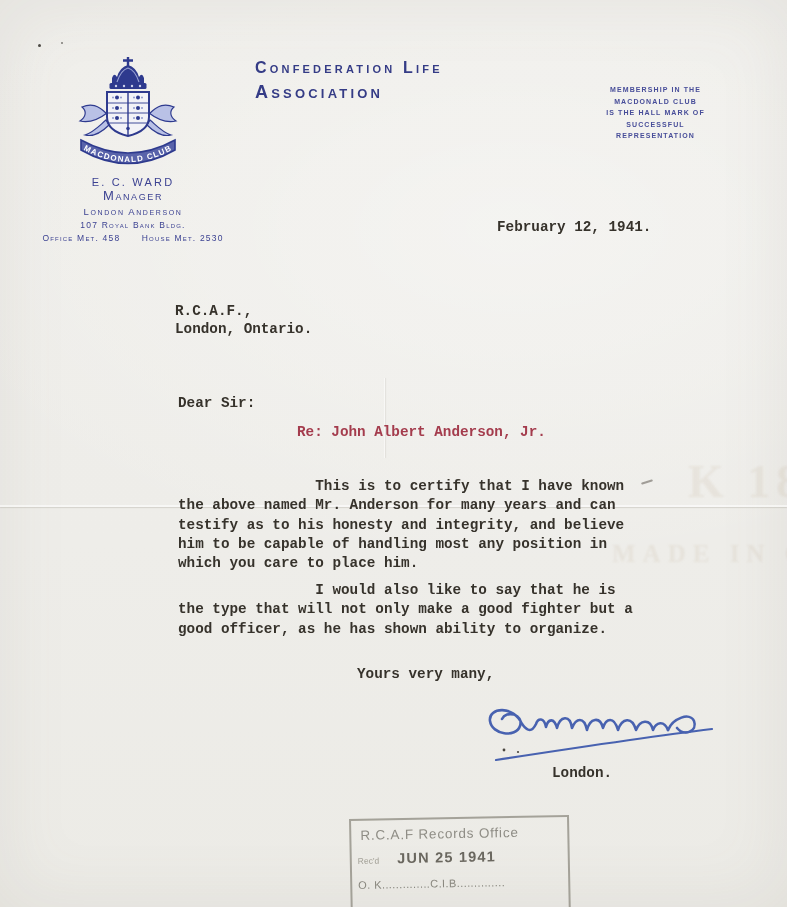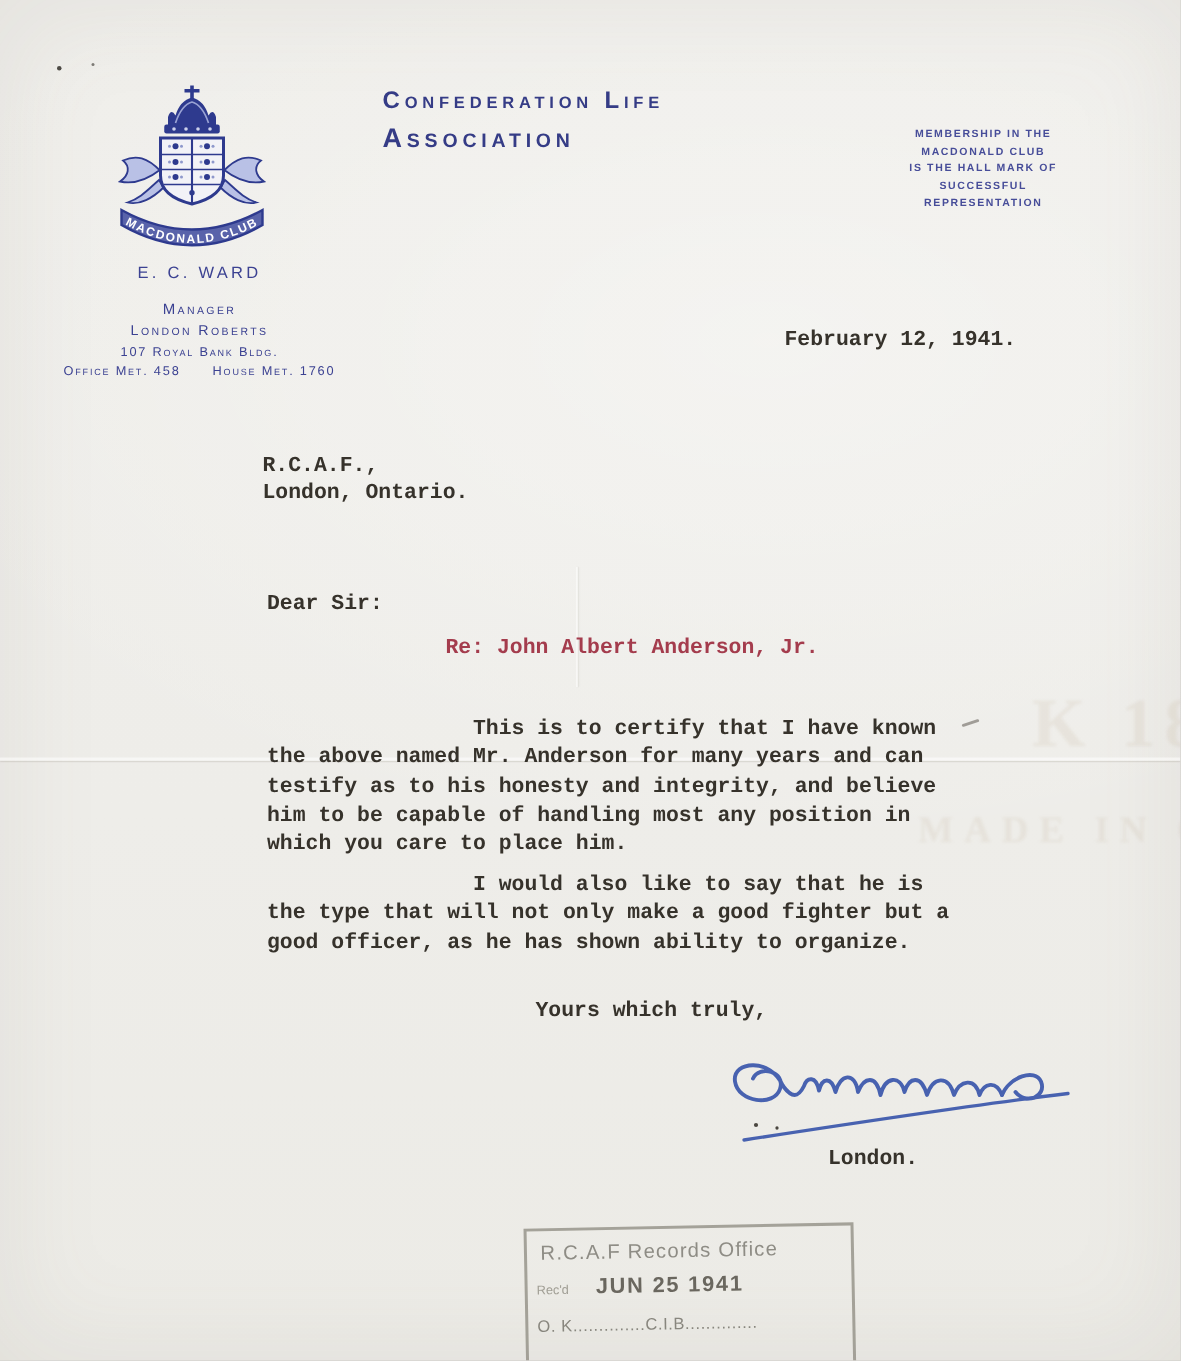--- a/index.html
+++ b/index.html
@@ -12,37 +12,37 @@
     font-family:"Liberation Sans", sans-serif;
     box-shadow: inset 0 0 70px rgba(125,120,108,0.10);
   }
   
   .crest { position:absolute; left:76px; top:56px; width:104px; height:110px; }
   .agent-block {
     position:absolute; left:8px; top:176px; width:250px; text-align:center;
     color:#3c4292; font-weight:400;
   }
   .agent-name     { font-size:11px;  letter-spacing:2.2px; }
-  .agent-title    { font-size:10px; letter-spacing:1.6px; margin-top:13px;  font-variant:small-caps; }
+  .agent-title    { font-size:13px; letter-spacing:1.6px; margin-top:0;  font-variant:small-caps; }
   .agent-division { font-size:9.5px; letter-spacing:1.6px; margin-top:3px;  font-variant:small-caps; }
   .agent-address  { font-size:8.5px; letter-spacing:1.2px; margin-top:3px;  font-variant:small-caps; }
   .agent-phones   { font-size:8.5px; letter-spacing:1.2px; margin-top:3px;  font-variant:small-caps; white-space:pre; }
   .company {
     position:absolute; left:255px; top:59px; width:275px; 
     color:#353c86; font-weight:700; font-variant:small-caps;
   }
   .company-line1 { font-size:16px; letter-spacing:3.2px; }
   .company-line2 { font-size:18px; letter-spacing:3.2px; margin-top:5px; }
   .membership {
     position:absolute; left:573px; top:84px; width:165px; text-align:center;
     color:#474d99; font-weight:700; font-size:7px; letter-spacing:1.1px; line-height:11.5px;
   }
   
   .tw { font-family:"Liberation Mono", monospace; font-weight:700; color:#36322b; font-size:14.3px; }
-  .date       { position:absolute; left:523px; top:219px;font-family:Liberation Mono, monospace; }
+  .date       { position:absolute; left:497px; top:219px;font-family:Liberation Mono, monospace; }
   .recipient  { position:absolute; left:175px; top:303px; line-height:17.5px; }
   .salutation { position:absolute; left:178px; top:395px; }
   .subject    { position:absolute; left:297px; top:424px; color:#a43c4d; }
   .para       { position:absolute; left:178px; white-space:pre; line-height:19.3px; }
   .para1      { top:477px; }
   .para2      { top:581px; }
   .closing    { position:absolute; left:357px; top:666px; }
   .signer     { position:absolute; left:552px; top:765px; }
   .signature  { position:absolute; left:478px; top:690px; width:268px; height:88px; }
   
@@ -145,23 +145,23 @@
         </defs>
       <text font-family="Liberation Sans, sans-serif" font-size="8" font-weight="bold" letter-spacing="1.2" fill="#ffffff">
         <textPath href="#bannerPath" startOffset="50%" text-anchor="middle">MACDONALD CLUB</textPath>
       </text>
     </g>
   </svg>
 
   <div class="agent-block">
     <div class="agent-name">E. C. WARD</div>
     <div class="agent-title">Manager</div>
-    <div class="agent-division">London Roberts</div>
+    <div class="agent-division">London Anderson</div>
     <div class="agent-address">107 Royal Bank Bldg.</div>
-    <div class="agent-phones">Office Met. 458      House Met. 1760</div>
+    <div class="agent-phones">Office Met. 458      House Met. 2530</div>
   </div>
 
   <div class="company">
     <div class="company-line1">Confederation Life</div>
     <div class="company-line2">Association</div>
   </div>
 
   <div class="membership">
     <div>MEMBERSHIP IN THE</div>
     <div>MACDONALD CLUB</div>
@@ -180,21 +180,21 @@
   <div class="tw salutation">Dear Sir:</div>
   <div class="tw subject">Re:  John Albert Anderson, Jr.</div>
   <div class="tw para para1">                This is to certify that I have known
 the above named Mr. Anderson for many years and can
 testify as to his honesty and integrity, and believe
 him to be capable of handling most any position in
 which you care to place him.</div>
   <div class="tw para para2">                I would also like to say that he is
 the type that will not only make a good fighter but a
 good officer, as he has shown ability to organize.</div>
-  <div class="tw closing">Yours which truly,</div>
+  <div class="tw closing">Yours very many,</div>
 
   <svg class="signature" viewBox="0 0 268 88" aria-hidden="true">
     <g fill="none" stroke="#3b57ac" stroke-width="2.6" stroke-linecap="round" stroke-linejoin="round" opacity="0.92">
       <path d="M44,34 C36,15 10,17 12,31 C14,45 38,48 42,36 C46,24 28,20 24,29"></path>
       <path d="M44,34 C50,42 54,42 58,34 C60,28 66,27 68,37 C70,29 76,27 79,38 C82,26 92,24 94,38 C98,28 106,26 109,40 C112,28 122,26 125,38 C128,28 136,26 140,40 C144,28 154,26 158,40 C162,30 172,28 175,40 C178,32 186,30 190,40"></path>
       <path d="M190,40 C195,28 212,22 216,31 C220,41 206,47 199,38"></path>
       <path d="M18,70 C70,62 168,47 234,39" stroke-width="2.2"></path>
     </g>
     <circle cx="26" cy="60" r="1.4" fill="#4a463f"></circle>
     <circle cx="40" cy="62" r="1.1" fill="#4a463f"></circle>

